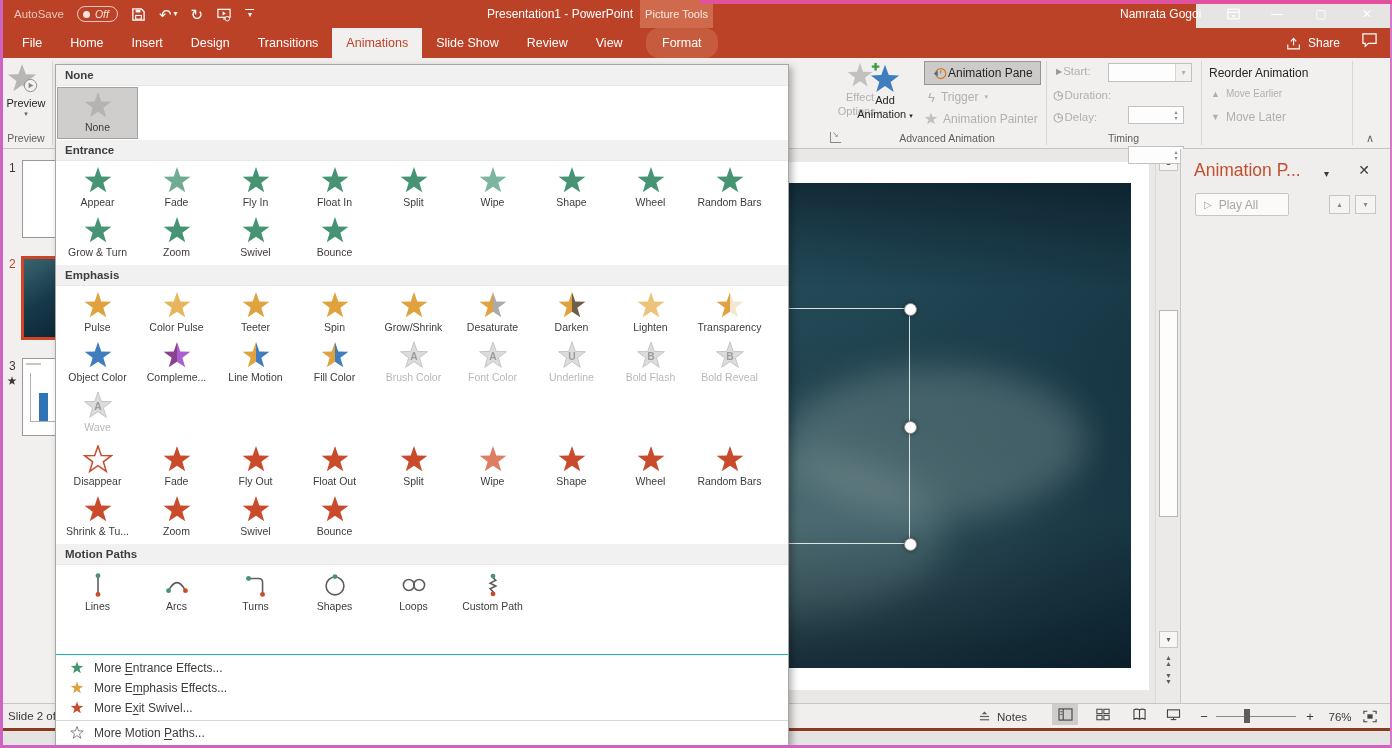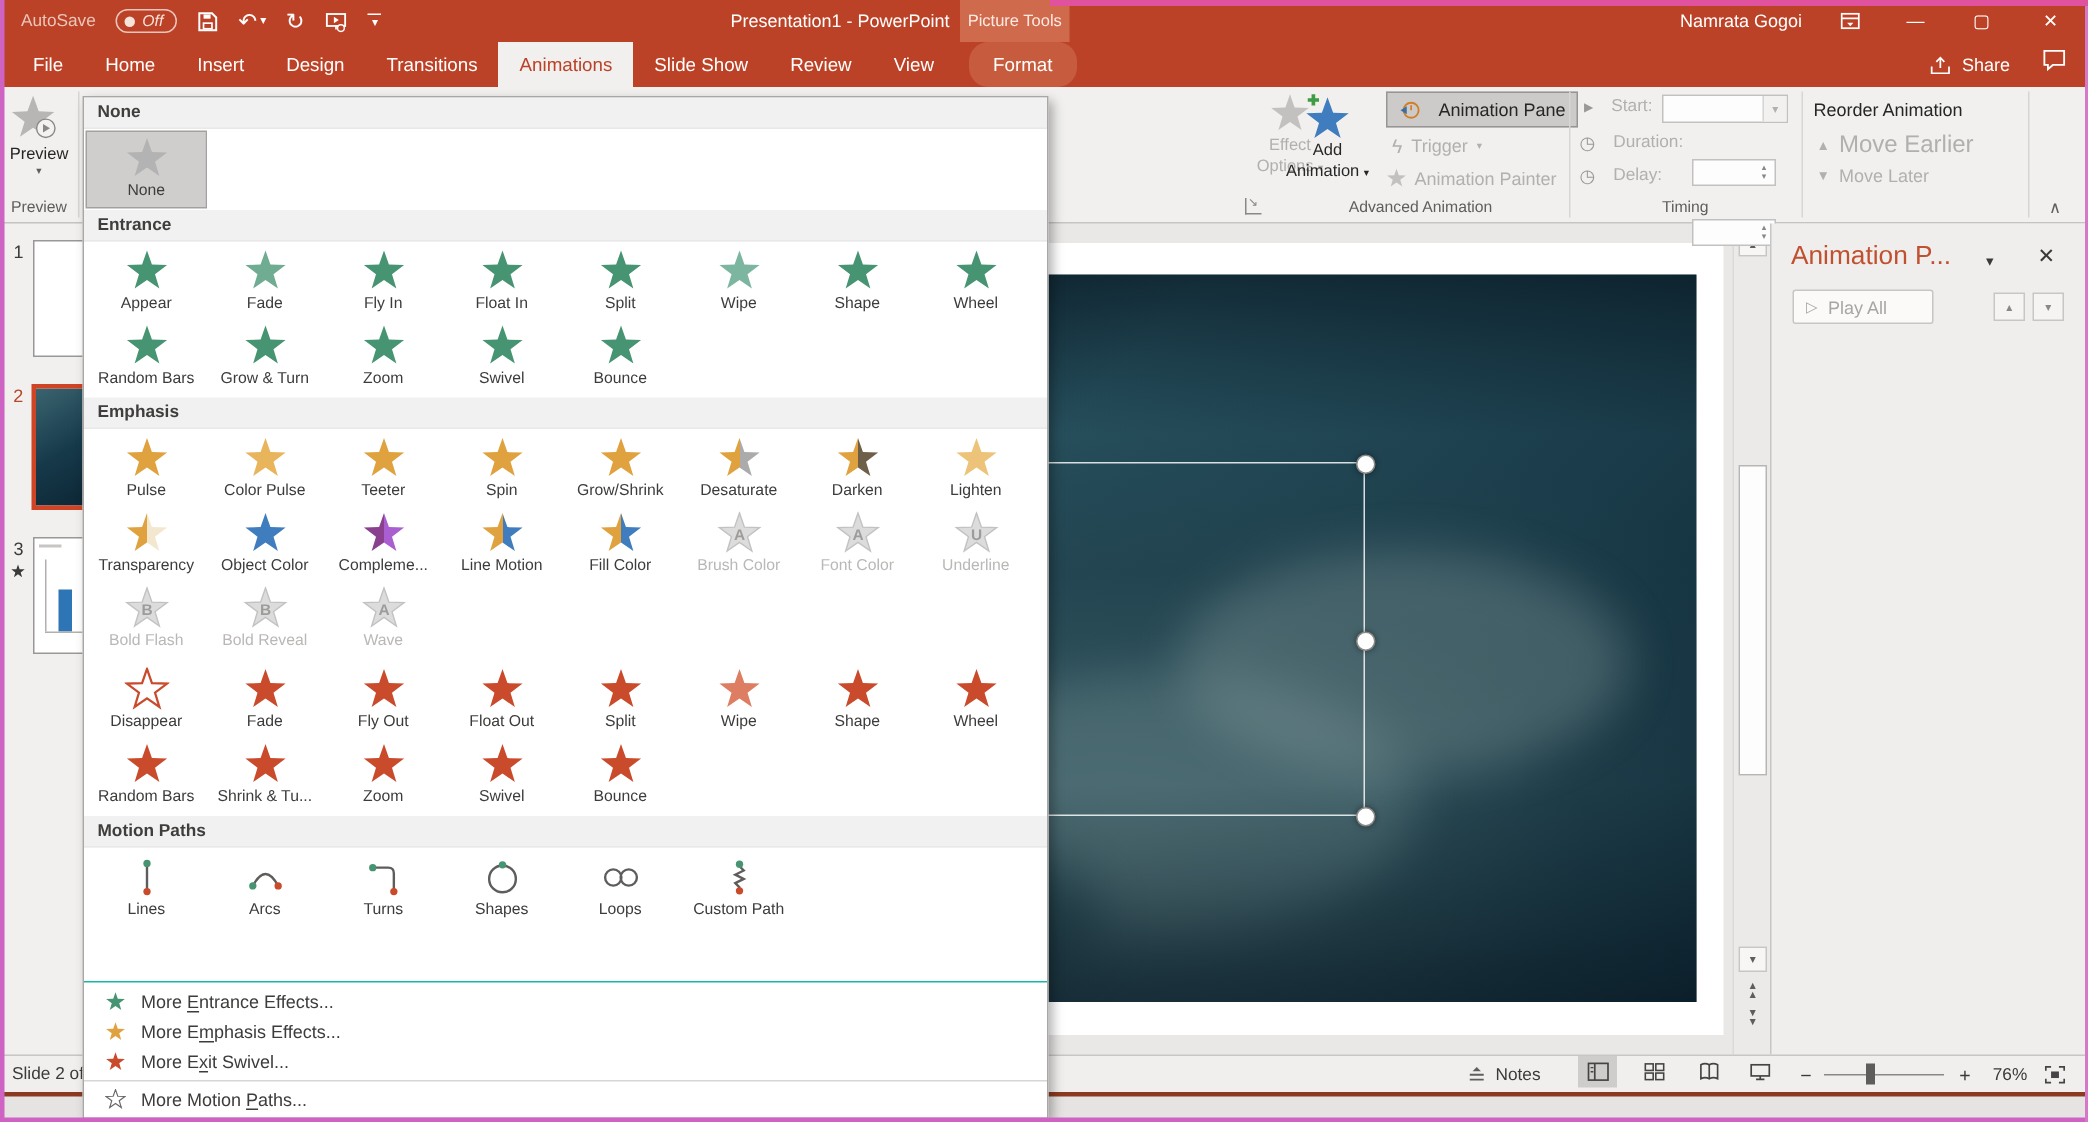--- a/index.html
+++ b/index.html
@@ -9,21 +9,21 @@
   svg{display:block;}
 
   
   .edge{position:absolute;z-index:500;background:#cf63c3;}
   #edge-left{left:0;top:0;width:3px;height:748px;}
   #edge-bottom{left:0;top:745px;width:1392px;height:3px;}
   #edge-right{right:0;top:0;width:2px;height:748px;background:#d678c8;}
   #edge-topright{left:700px;top:0;width:692px;height:4px;background:#e0519e;}
 
   
-  #titlebar{left:0;top:0;width:1392px;height:28px;background:#bc4227;color:#fff;z-index:10;}
+  #titlebar{left:0;top:0;width:1196px;height:28px;background:#bc4227;color:#fff;z-index:10;}
   #qat{left:14px;top:0;height:28px;display:flex;align-items:center;gap:13px;}
   .autosave-lb{font-size:11.5px;color:#eac7ba;}
   .autosave-pill{display:flex;align-items:center;gap:5px;border:1px solid rgba(255,255,255,.7);
     border-radius:9px;padding:1px 8px 1px 5px;font-size:10.5px;color:#f6e3da;font-style:italic;}
   .autosave-dot{width:7px;height:7px;border-radius:50%;background:#f6e3da;display:inline-block;}
   .qat-ic{color:#fff;font-size:15px;line-height:1;display:flex;align-items:center;gap:1px;}
   .qat-ic .dd{font-size:8px;margin-left:1px;}
   #doc-title{left:420px;top:0;width:280px;height:28px;line-height:28px;text-align:center;
     font-size:12px;color:#fff;white-space:nowrap;}
   #pictools{left:640px;top:0;width:73px;height:28px;background:#cf6a4d;color:#fdeae2;
@@ -40,29 +40,29 @@
   #tellme{left:728px;top:0;height:30px;display:flex;align-items:center;gap:7px;color:#fff;font-size:12px;}
   #share{right:52px;top:0;height:30px;display:flex;align-items:center;gap:6px;color:#fff;font-size:12px;}
   #comment-ic{right:14px;top:4px;}
 
   
   #ribbon{left:0;top:58px;width:1392px;height:90px;background:#f1f0ee;border-bottom:1px solid #c6c4c2;z-index:12;}
   .grp-sep{position:absolute;top:3px;width:1px;height:84px;background:#d8d6d4;}
   .grp-label{position:absolute;top:74px;font-size:10.5px;color:#605e5c;text-align:center;}
   .rbtn-label{font-size:11px;color:#262626;text-align:center;line-height:1.3;}
   .disabled-txt{color:#b2b0ae !important;}
-  .small-row{position:absolute;display:flex;align-items:center;gap:12px;font-size:11.5px;}
+  .small-row{position:absolute;display:flex;align-items:center;gap:1px;font-size:11.5px;}
   .combo{background:#fdfdfd;border:1px solid #c3c1bf;height:19px;box-sizing:border-box;position:relative;}
   .combo .ddb{position:absolute;right:0;top:0;width:15px;height:100%;background:#f2f1f0;
     border-left:1px solid #d8d6d4;color:#b2b0ae;font-size:8px;text-align:center;line-height:17px;}
   .spin{background:#fdfdfd;border:1px solid #c3c1bf;height:18px;width:56px;box-sizing:border-box;position:relative;}
   .spin .ar{position:absolute;right:2px;font-size:6px;color:#8a8886;line-height:1;width:10px;text-align:center;}
   .hl-btn{background:#cdcbc9;border:1px solid #979593;}
   
-  #gallery{left:55px;top:64px;width:644px;height:682px;background:#fff;border:1px solid #a9a7a5;
+  #gallery{left:55px;top:64px;width:734px;height:682px;background:#fff;border:1px solid #a9a7a5;
     box-shadow:3px 3px 7px rgba(0,0,0,.3);z-index:300;display:flex;flex-direction:column;
     box-sizing:border-box;overflow:hidden;}
   .gal-header{background:#f1f1f1;font-size:11.5px;font-weight:bold;color:#3f3e3d;
     padding:4px 9px;flex:none;border-bottom:1px solid #e8e8e8;}
   .gal-grid{display:flex;flex-wrap:wrap;padding:2px 0 2px 2px;flex:none;}
   .gal-item{width:79px;height:50px;display:flex;flex-direction:column;align-items:center;
     padding-top:3px;box-sizing:border-box;}
   .gal-ic{width:30px;height:30px;}
   .gal-ic svg{width:30px;height:30px;}
   .gal-lb{font-size:10.5px;color:#3d3c3b;margin-top:0px;white-space:nowrap;}
@@ -306,21 +306,21 @@
   <div class="abs spin" style="left:1128px;top:51px;">
     <span class="ar" style="top:2px;">▴</span>
     <span class="ar" style="bottom:2px;">▾</span>
   </div>
   <div class="grp-label" style="left:1046px;width:155px;">Timing</div>
   <div class="grp-sep" style="left:1201px;"></div>
 
   <div class="abs" style="left:1209px;top:8px;font-size:12px;color:#262626;">Reorder Animation</div>
   <div class="abs small-row" style="left:1211px;top:30px;gap:6px;">
     <span style="color:#b2b0ae;font-size:9px;">▲</span>
-    <span class="disabled-txt" style="font-size:16px;">Move Earlier</span>
+    <span class="disabled-txt" style="font-size:10px;">Move Earlier</span>
   </div>
   <div class="abs small-row" style="left:1211px;top:52px;gap:6px;">
     <span style="color:#b2b0ae;font-size:9px;">▼</span>
     <span class="disabled-txt" style="font-size:12px;">Move Later</span>
   </div>
   <div class="grp-sep" style="left:1352px;"></div>
   <div class="abs" style="left:1366px;top:74px;font-size:11px;color:#605e5c;">∧</div>
 </div>
 
 <div class="abs" id="workspace">

